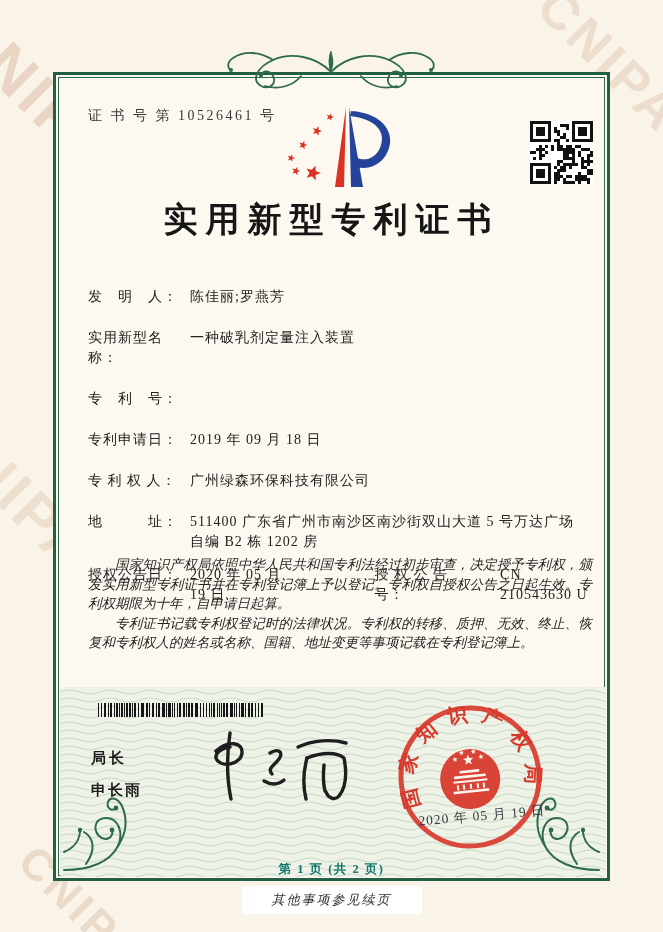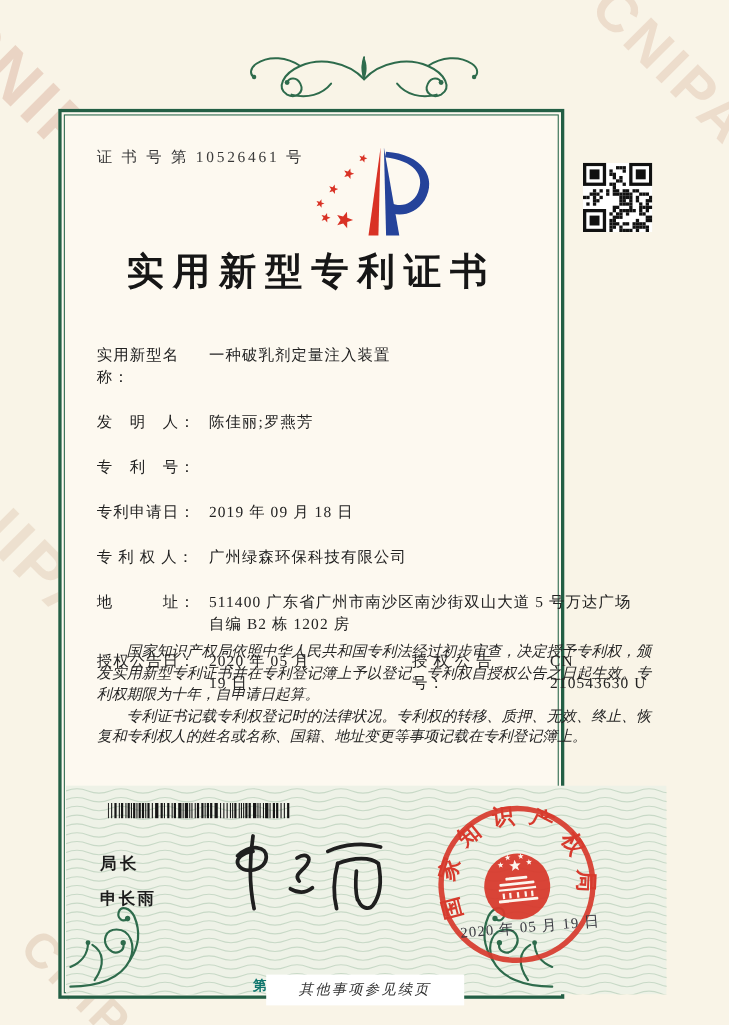--- a/index.html
+++ b/index.html
@@ -9,22 +9,22 @@
   
   .wm{position:absolute;font-family:"Liberation Sans","DejaVu Sans",sans-serif;font-weight:700;
       letter-spacing:4px;transform:rotate(45deg);transform-origin:left top;pointer-events:none;}
   .wm1{left:-14px;top:-6px;font-size:62px;color:rgba(223,186,168,.55);}
   .wm2{left:568px;top:-24px;font-size:52px;color:rgba(226,198,178,.5);}
   .wm3{left:392px;top:256px;font-size:38px;color:rgba(229,207,188,.55);}
   .wm4{left:-34px;top:396px;font-size:60px;color:rgba(227,208,188,.55);}
   .wm5{left:44px;top:836px;font-size:44px;color:rgba(224,202,182,.6);}
 
   
-  .frame{position:absolute;left:53px;top:72px;width:460px;height:809px;box-sizing:border-box;
-         border:3px solid #235f45;background:#fdf9f0;margin-top:27px;}
+  .frame{position:absolute;left:53px;top:72px;width:557px;height:809px;box-sizing:border-box;
+         border:3px solid #235f45;background:#fdf9f0;}
   .frame-inner{position:absolute;inset:2px;border:1px solid #2c6a4e;pointer-events:none;}
 
   .waves{position:absolute;left:4px;top:612px;}
 
   .cert-no{position:absolute;left:32px;top:32px;font-size:14px;letter-spacing:2.5px;color:#3a3a3a;}
   .logo{position:absolute;left:226px;top:26px;}
   .qr{position:absolute;left:474px;top:46px;}
   .title{position:absolute;left:0;top:122px;width:100%;text-align:center;font-size:34px;
          font-weight:600;letter-spacing:8px;color:#161616;}
 
@@ -273,26 +273,26 @@
         <rect x="16" y="2" width="3" height="3" fill="#111"></rect>
         <rect x="0" y="14" width="7" height="7" fill="#111"></rect>
         <rect x="1" y="15" width="5" height="5" fill="#fff"></rect>
         <rect x="2" y="16" width="3" height="3" fill="#111"></rect>
       </svg>
 
     <div class="title">实用新型专利证书</div>
 
     <div class="fields">
       <div class="frow">
+        <span class="lbl">发　明　人：</span>
+        <span class="val">陈佳丽;罗燕芳</span>
+      </div>
+      <div class="frow">
         <span class="lbl">实用新型名称：</span>
         <span class="val">一种破乳剂定量注入装置</span>
-      </div>
-      <div class="frow">
-        <span class="lbl">发　明　人：</span>
-        <span class="val">陈佳丽;罗燕芳</span>
       </div>
       <div class="frow">
         <span class="lbl">专　利　号：</span>
       </div>
       <div class="frow">
         <span class="lbl">专利申请日：</span>
         <span class="val">2019 年 09 月 18 日</span>
       </div>
       <div class="frow">
         <span class="lbl">专 利 权 人：</span>

